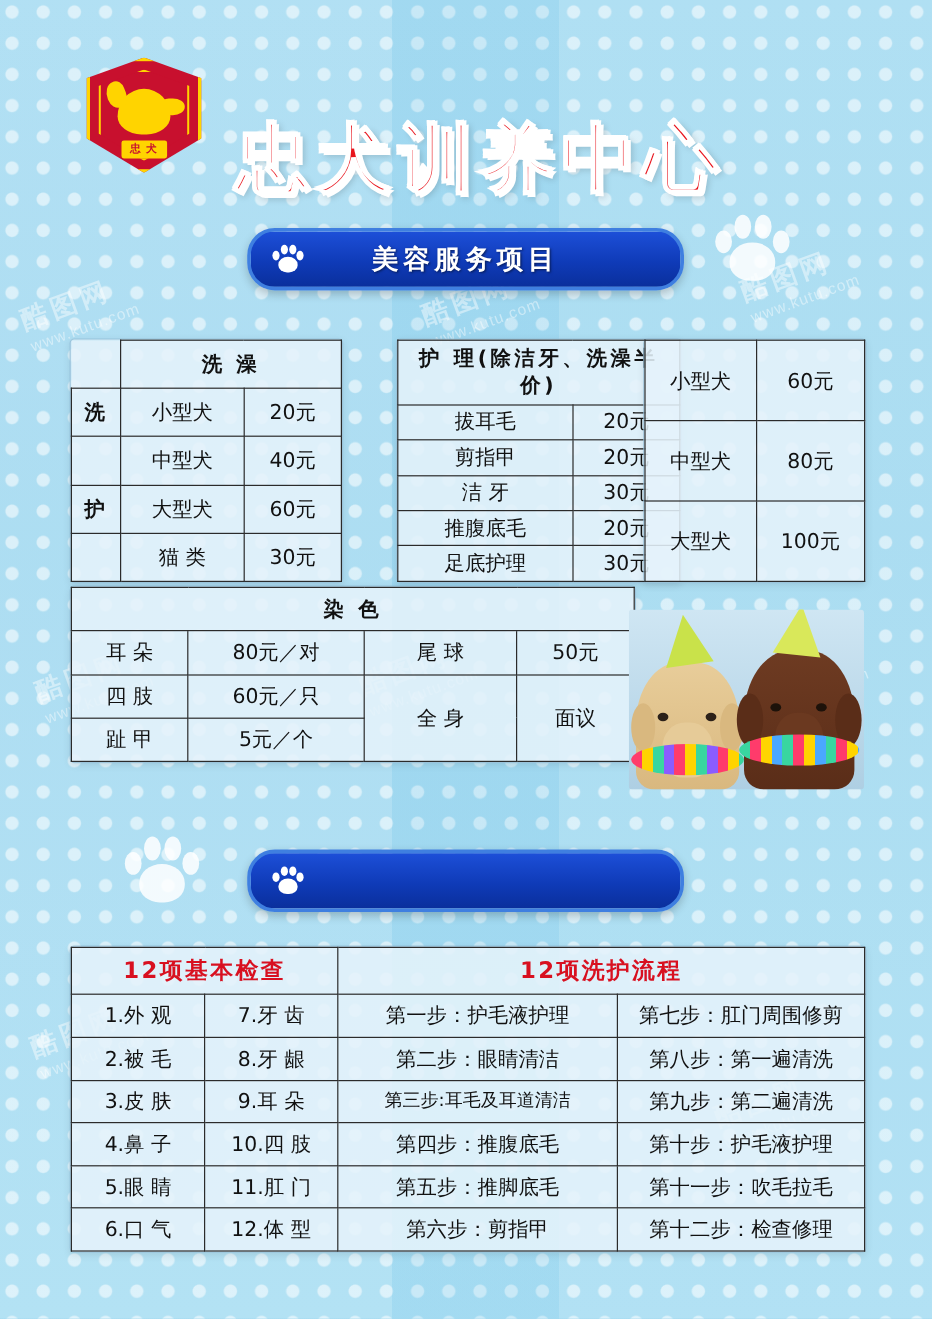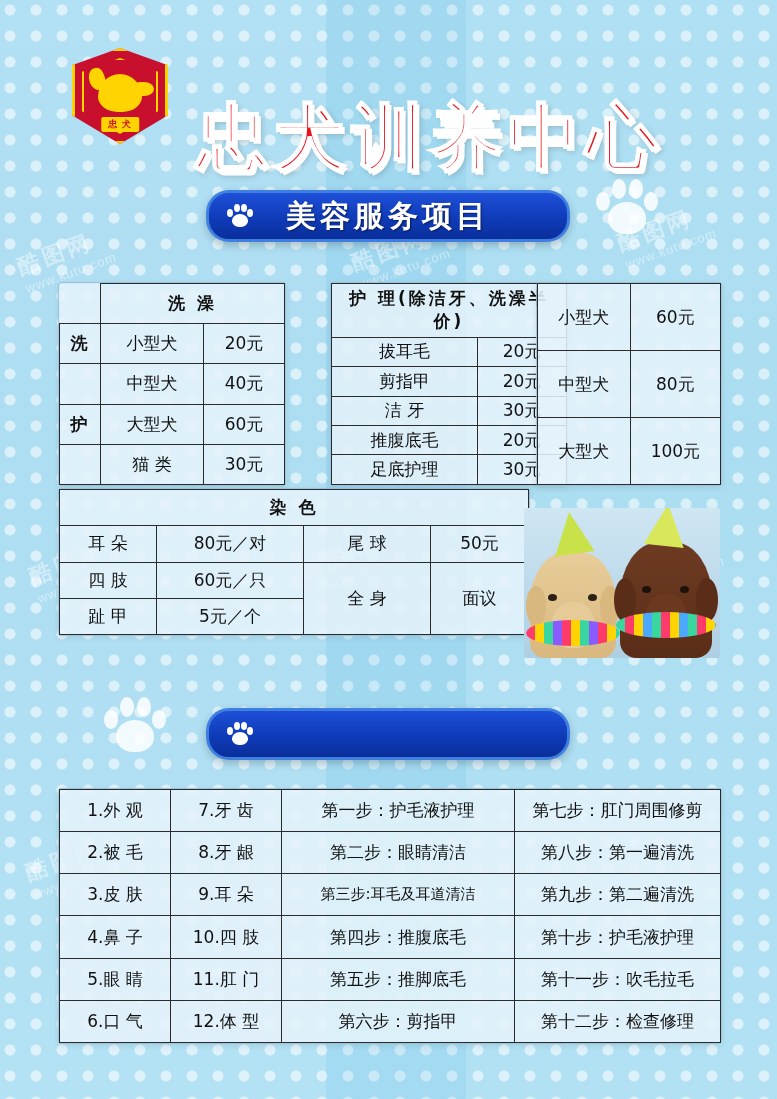--- a/index.html
+++ b/index.html
@@ -52,34 +52,34 @@
     border-radius:40% 60% 60% 40%;
   }
   .logo .ribbon{
     position:absolute;left:50%;transform:translateX(-50%);bottom:12px;
     background:#ffd400;color:#c8102e;font-size:9px;font-weight:bold;
     padding:1px 7px;border-radius:2px;letter-spacing:1px;white-space:nowrap;text-align:right;
   }
   .title{
     position:absolute;left:196px;top:50px;
     font-family:"DejaVu Sans","Liberation Sans",sans-serif;
-    font-size:72px;font-weight:bold;color:#e8141c;letter-spacing:6px;
+    font-size:62px;font-weight:bold;color:#e8141c;letter-spacing:6px;
     -webkit-text-stroke:2px #ffffff;
     text-shadow:3px 3px 0 #ffffff, -1px -1px 0 #fff, 4px 4px 6px rgba(0,0,0,.18);
     white-space:nowrap;
   }
   
   .banner{
     position:absolute;height:46px;border-radius:23px;
     background:linear-gradient(180deg,#1d4fd8 0%,#0f3bb8 55%,#0a2f9c 100%);
     border:3px solid #3f7fe0;box-shadow:0 3px 8px rgba(0,0,0,.22);
     display:flex;align-items:center;justify-content:center;
   }
   .banner span{
-    color:#ffffff;font-size:30px;font-weight:bold;letter-spacing:4px;
+    color:#ffffff;font-size:22px;font-weight:bold;letter-spacing:4px;
     font-family:"DejaVu Sans","Liberation Sans",sans-serif;
     text-shadow:1px 1px 2px rgba(0,0,0,.5);
   }
   .banner-paw{
     position:absolute;left:-2px;top:0;width:66px;height:46px;
     display:flex;align-items:center;justify-content:center;
   }
   .paw{position:relative;display:inline-block;width:26px;height:26px;}
   .paw i{position:absolute;background:currentColor;border-radius:50%;display:block;}
   .paw .pad{left:5px;top:11px;width:16px;height:13px;border-radius:50% 50% 45% 45%;}
@@ -327,20 +327,24 @@
         <i class="t2"></i>
         <i class="t3"></i>
         <i class="t4"></i>
       </span>
   </div>
 </div>
 
 <div class="panel" style="left:58px;top:788px;width:662px;height:254px;">
   <table class="t btable">
     <tbody>
+        <tr>
+      <td class="hd2" colspan="2" style="width:208px">12项基本检查</td>
+      <td class="hd2" colspan="2">12项洗护流程</td>
+    </tr>
     <tr>
       <td style="width:104px">1.外 观</td>
       <td style="width:104px">7.牙 齿</td>
       <td style="width:226px">第一步：护毛液护理</td>
       <td>第七步：肛门周围修剪</td>
     </tr>
     <tr>
       <td>2.被 毛</td>
       <td>8.牙 龈</td>
       <td>第二步：眼睛清洁</td>

